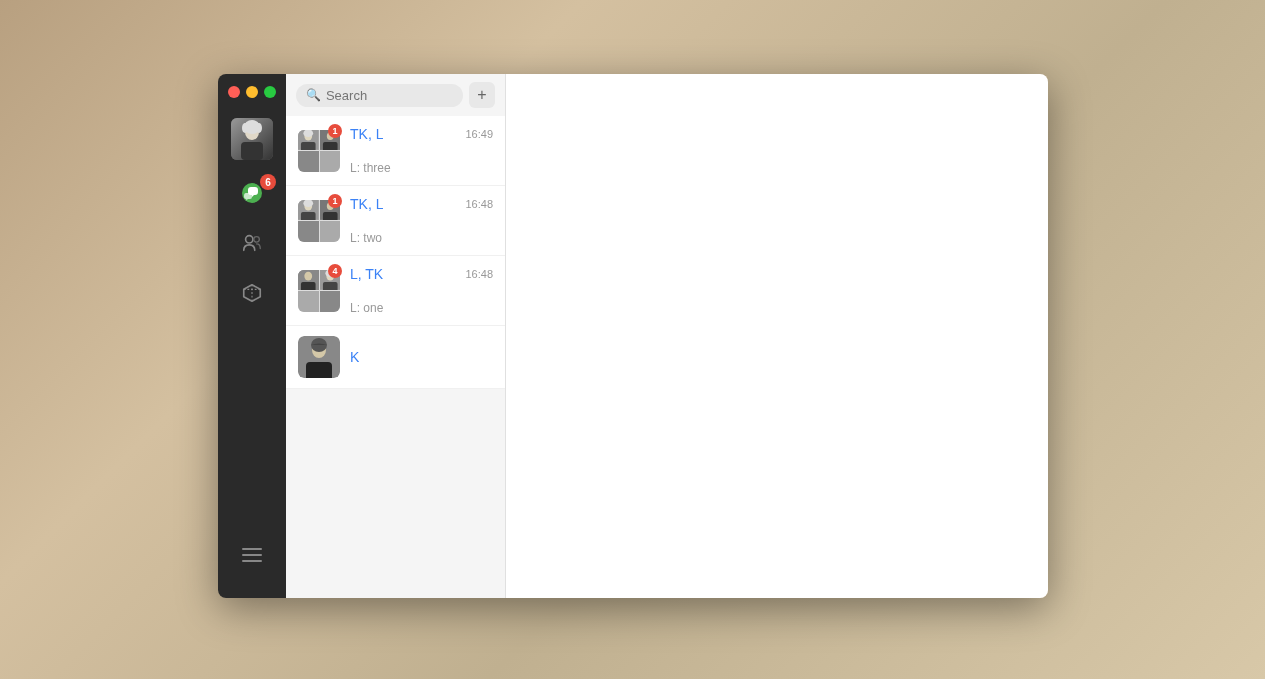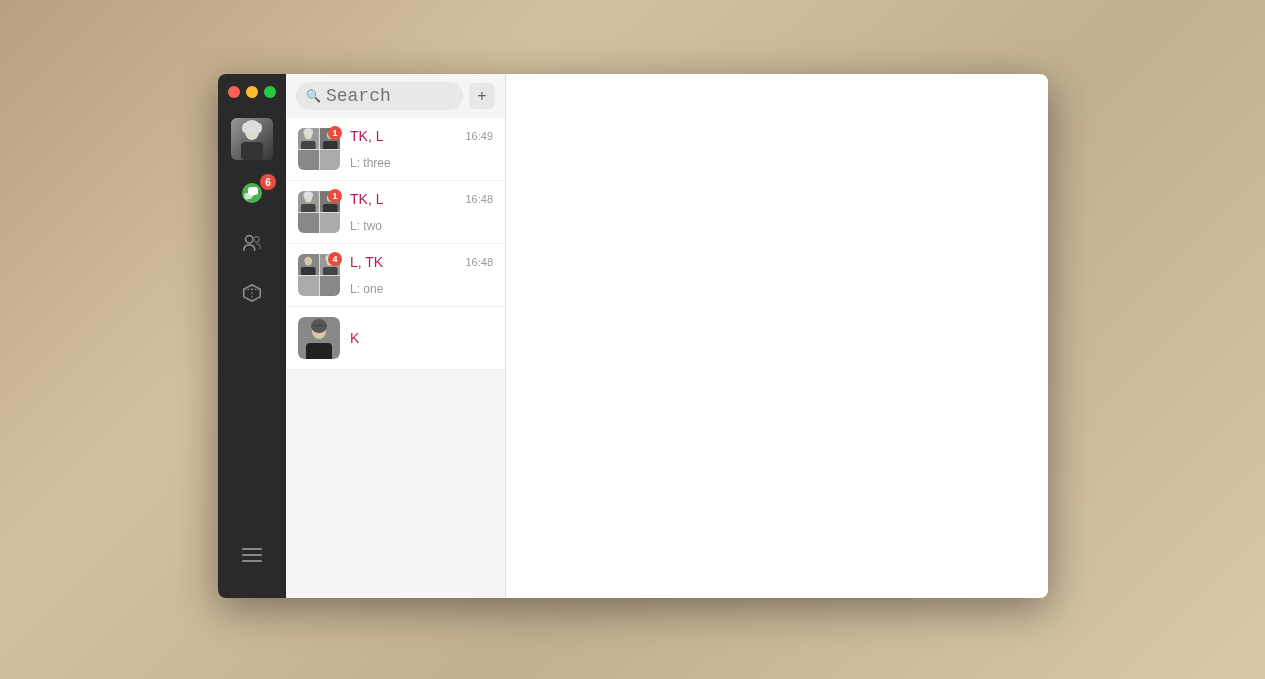--- a/index.html
+++ b/index.html
@@ -159,24 +159,23 @@
 
     .search-icon-inner {
       color: #999;
       font-size: 12px;
     }
 
     .search-input {
       border: none;
       background: transparent;
       outline: none;
-      font-size: 18px;
+      font-size: 13px;
       color: #6d28d9;
       width: 100%;
-      font-family: Liberation Mono, monospace;
     }
 
     .new-chat-btn {
       width: 26px;
       height: 26px;
       background: #e8e8e8;
       border: none;
       border-radius: 6px;
       cursor: pointer;
       display: flex;
@@ -261,40 +260,40 @@
 
     .chat-name-row {
       display: flex;
       justify-content: space-between;
       align-items: center;
     }
 
     .chat-name {
       font-size: 14px;
       font-weight: 500;
-      color: #be185d;
+      color: #3b82f6;
       white-space: nowrap;
       overflow: hidden;
       text-overflow: ellipsis;
     }
 
     .chat-time {
       font-size: 11px;
       color: #999;
       flex-shrink: 0;
       margin-left: 4px;
     }
 
     .chat-preview {
       font-size: 12px;
       color: #999;
       white-space: nowrap;
       overflow: hidden;
       text-overflow: ellipsis;
-      margin-top: 12px;
+      margin-top: 19px;
     }
 
     .chat-badge {
       position: absolute;
       top: 8px;
       left: 42px;
       background: #e74c3c;
       color: white;
       font-size: 9px;
       font-weight: bold;

